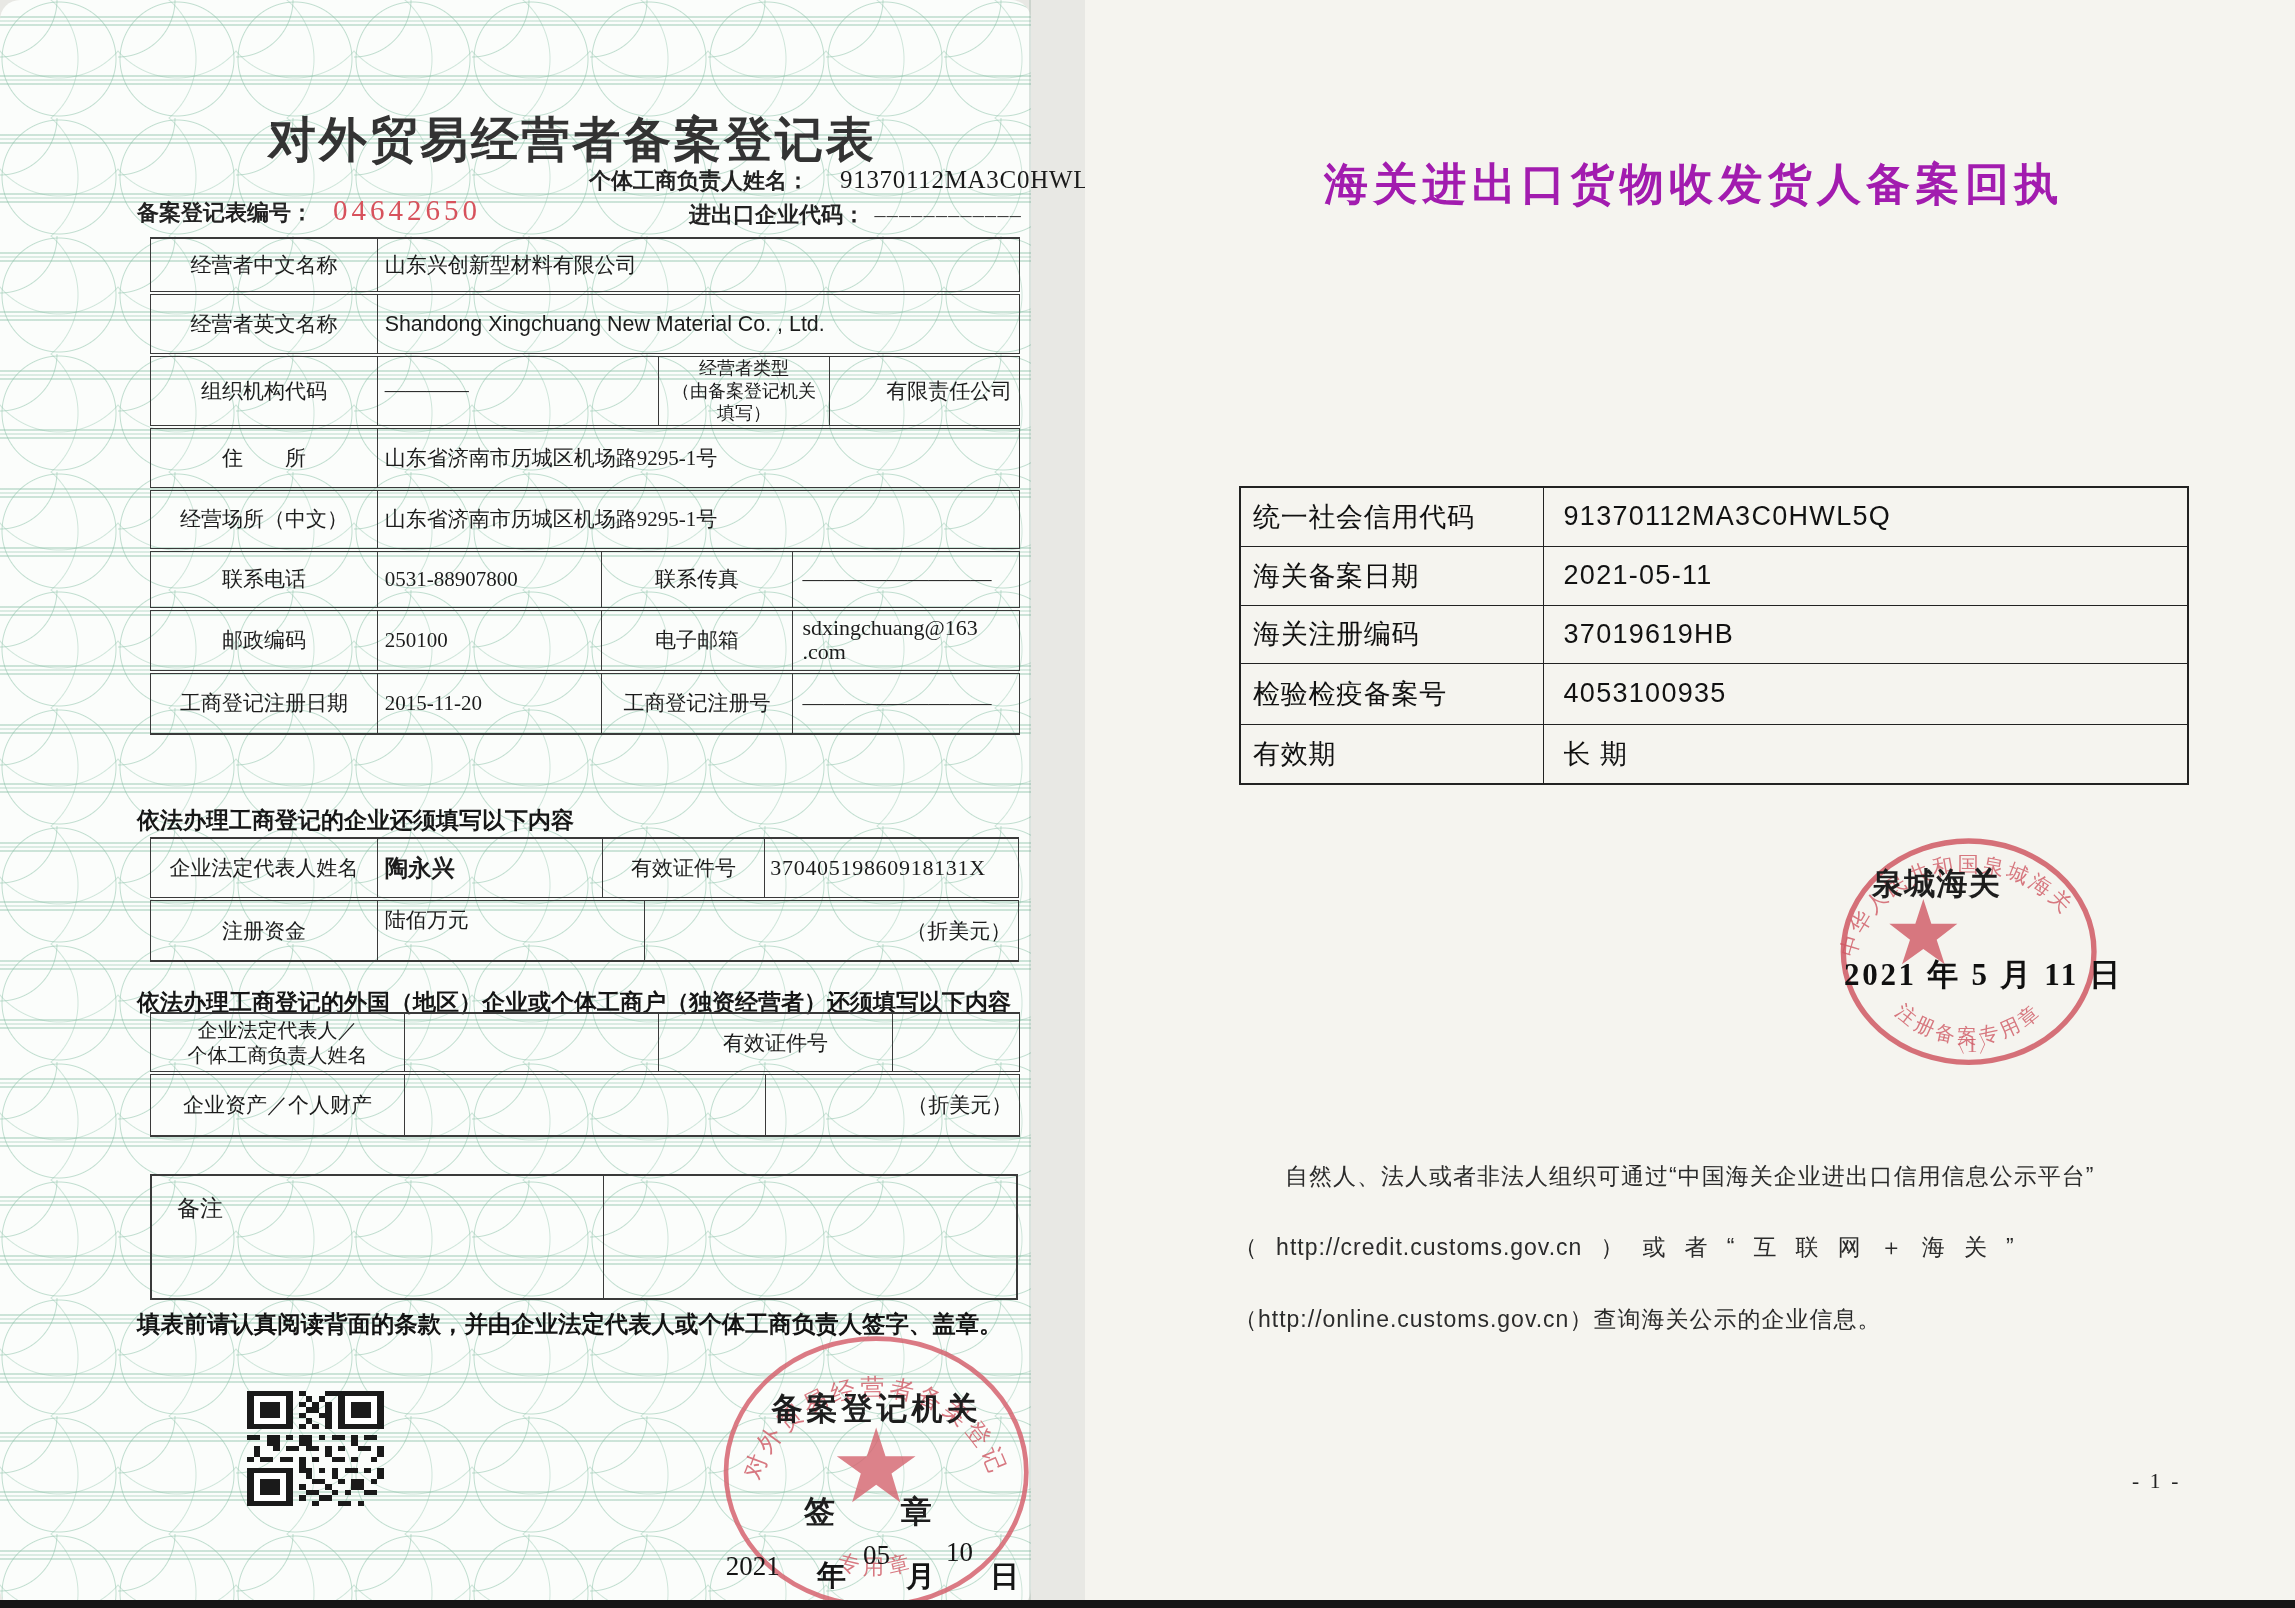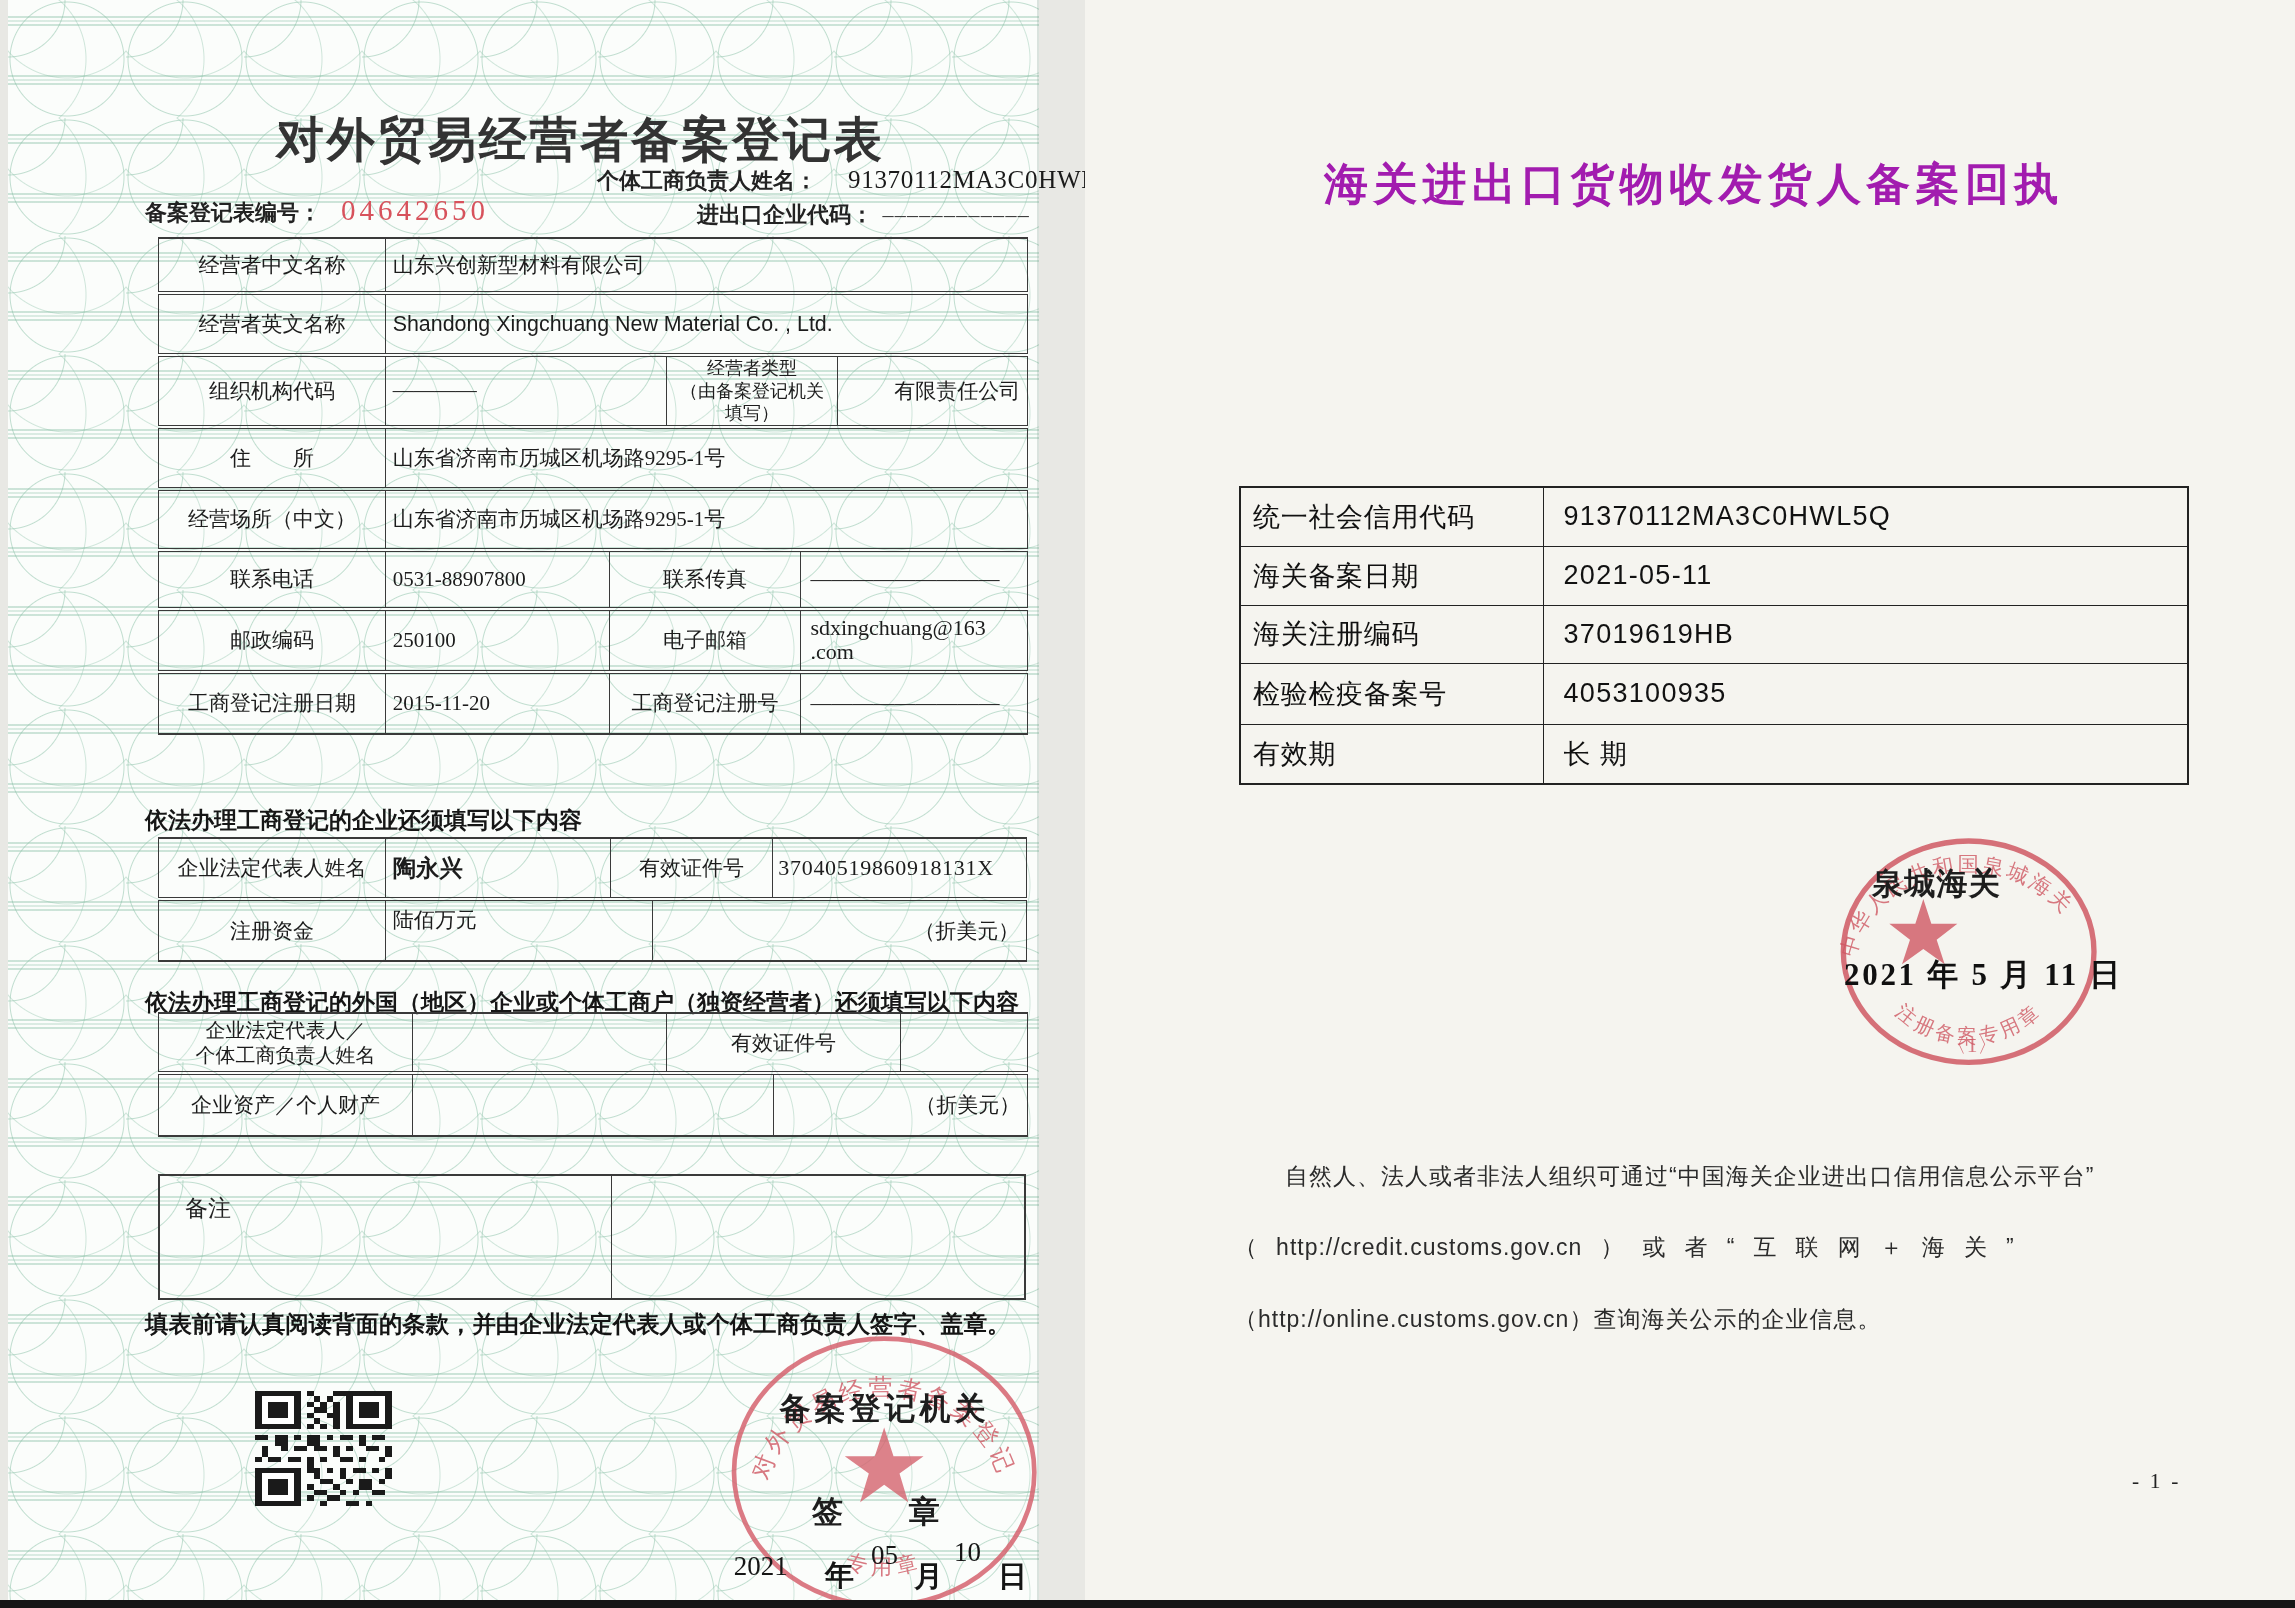--- a/index.html
+++ b/index.html
@@ -1,30 +1,30 @@
 <!DOCTYPE html>
 <html style="font-size:10.7px"><head>
 <meta charset="utf-8">
 <style>
   html,body{margin:0;padding:0;background:#e8e8e4;}
   .canvas{position:relative;width:2295px;height:1609px;overflow:hidden;
           font-family:"Liberation Serif",serif;color:#222;}
 
   
-  .page-left{position:absolute;left:8px;top:0;width:1031px;height:1609px;
+  .page-left{position:absolute;left:0;top:0;width:1031px;height:1609px;
     background-color:#fbfdfb;
     background-image:
       radial-gradient(circle 59px at 59px 59px, transparent 56px, rgba(134,190,164,.50) 57px, transparent 58px),
       radial-gradient(circle 59px at 0px 0px, transparent 56px, rgba(134,190,164,.50) 57px, transparent 58px),
       radial-gradient(circle 80px at 59px 0px, transparent 77px, rgba(134,190,164,.38) 78px, transparent 79px),
       radial-gradient(circle 80px at 0px 59px, transparent 77px, rgba(134,190,164,.38) 78px, transparent 79px),
       repeating-linear-gradient(0deg, transparent 0 49px, rgba(134,190,164,.40) 49px 51px,
          transparent 51px 53px, rgba(134,190,164,.28) 53px 55px, transparent 55px 57px,
          rgba(134,190,164,.40) 57px 59px);
-    background-size:118px 118px,118px 118px,118px 118px,118px 118px,auto;}
+    background-size:118px 118px,118px 118px,118px 118px,118px 118px,auto;border-radius:20px;}
   .page-left::after{content:"";position:absolute;right:0;top:0;width:2px;height:100%;
     background:rgba(120,150,135,.25);}
 
   
   .page-right{position:absolute;left:1085px;top:0;width:1210px;height:1609px;
     background:#f5f4ef;}
 
   .abs{position:absolute;}
   .nowrap{white-space:nowrap;}
 

